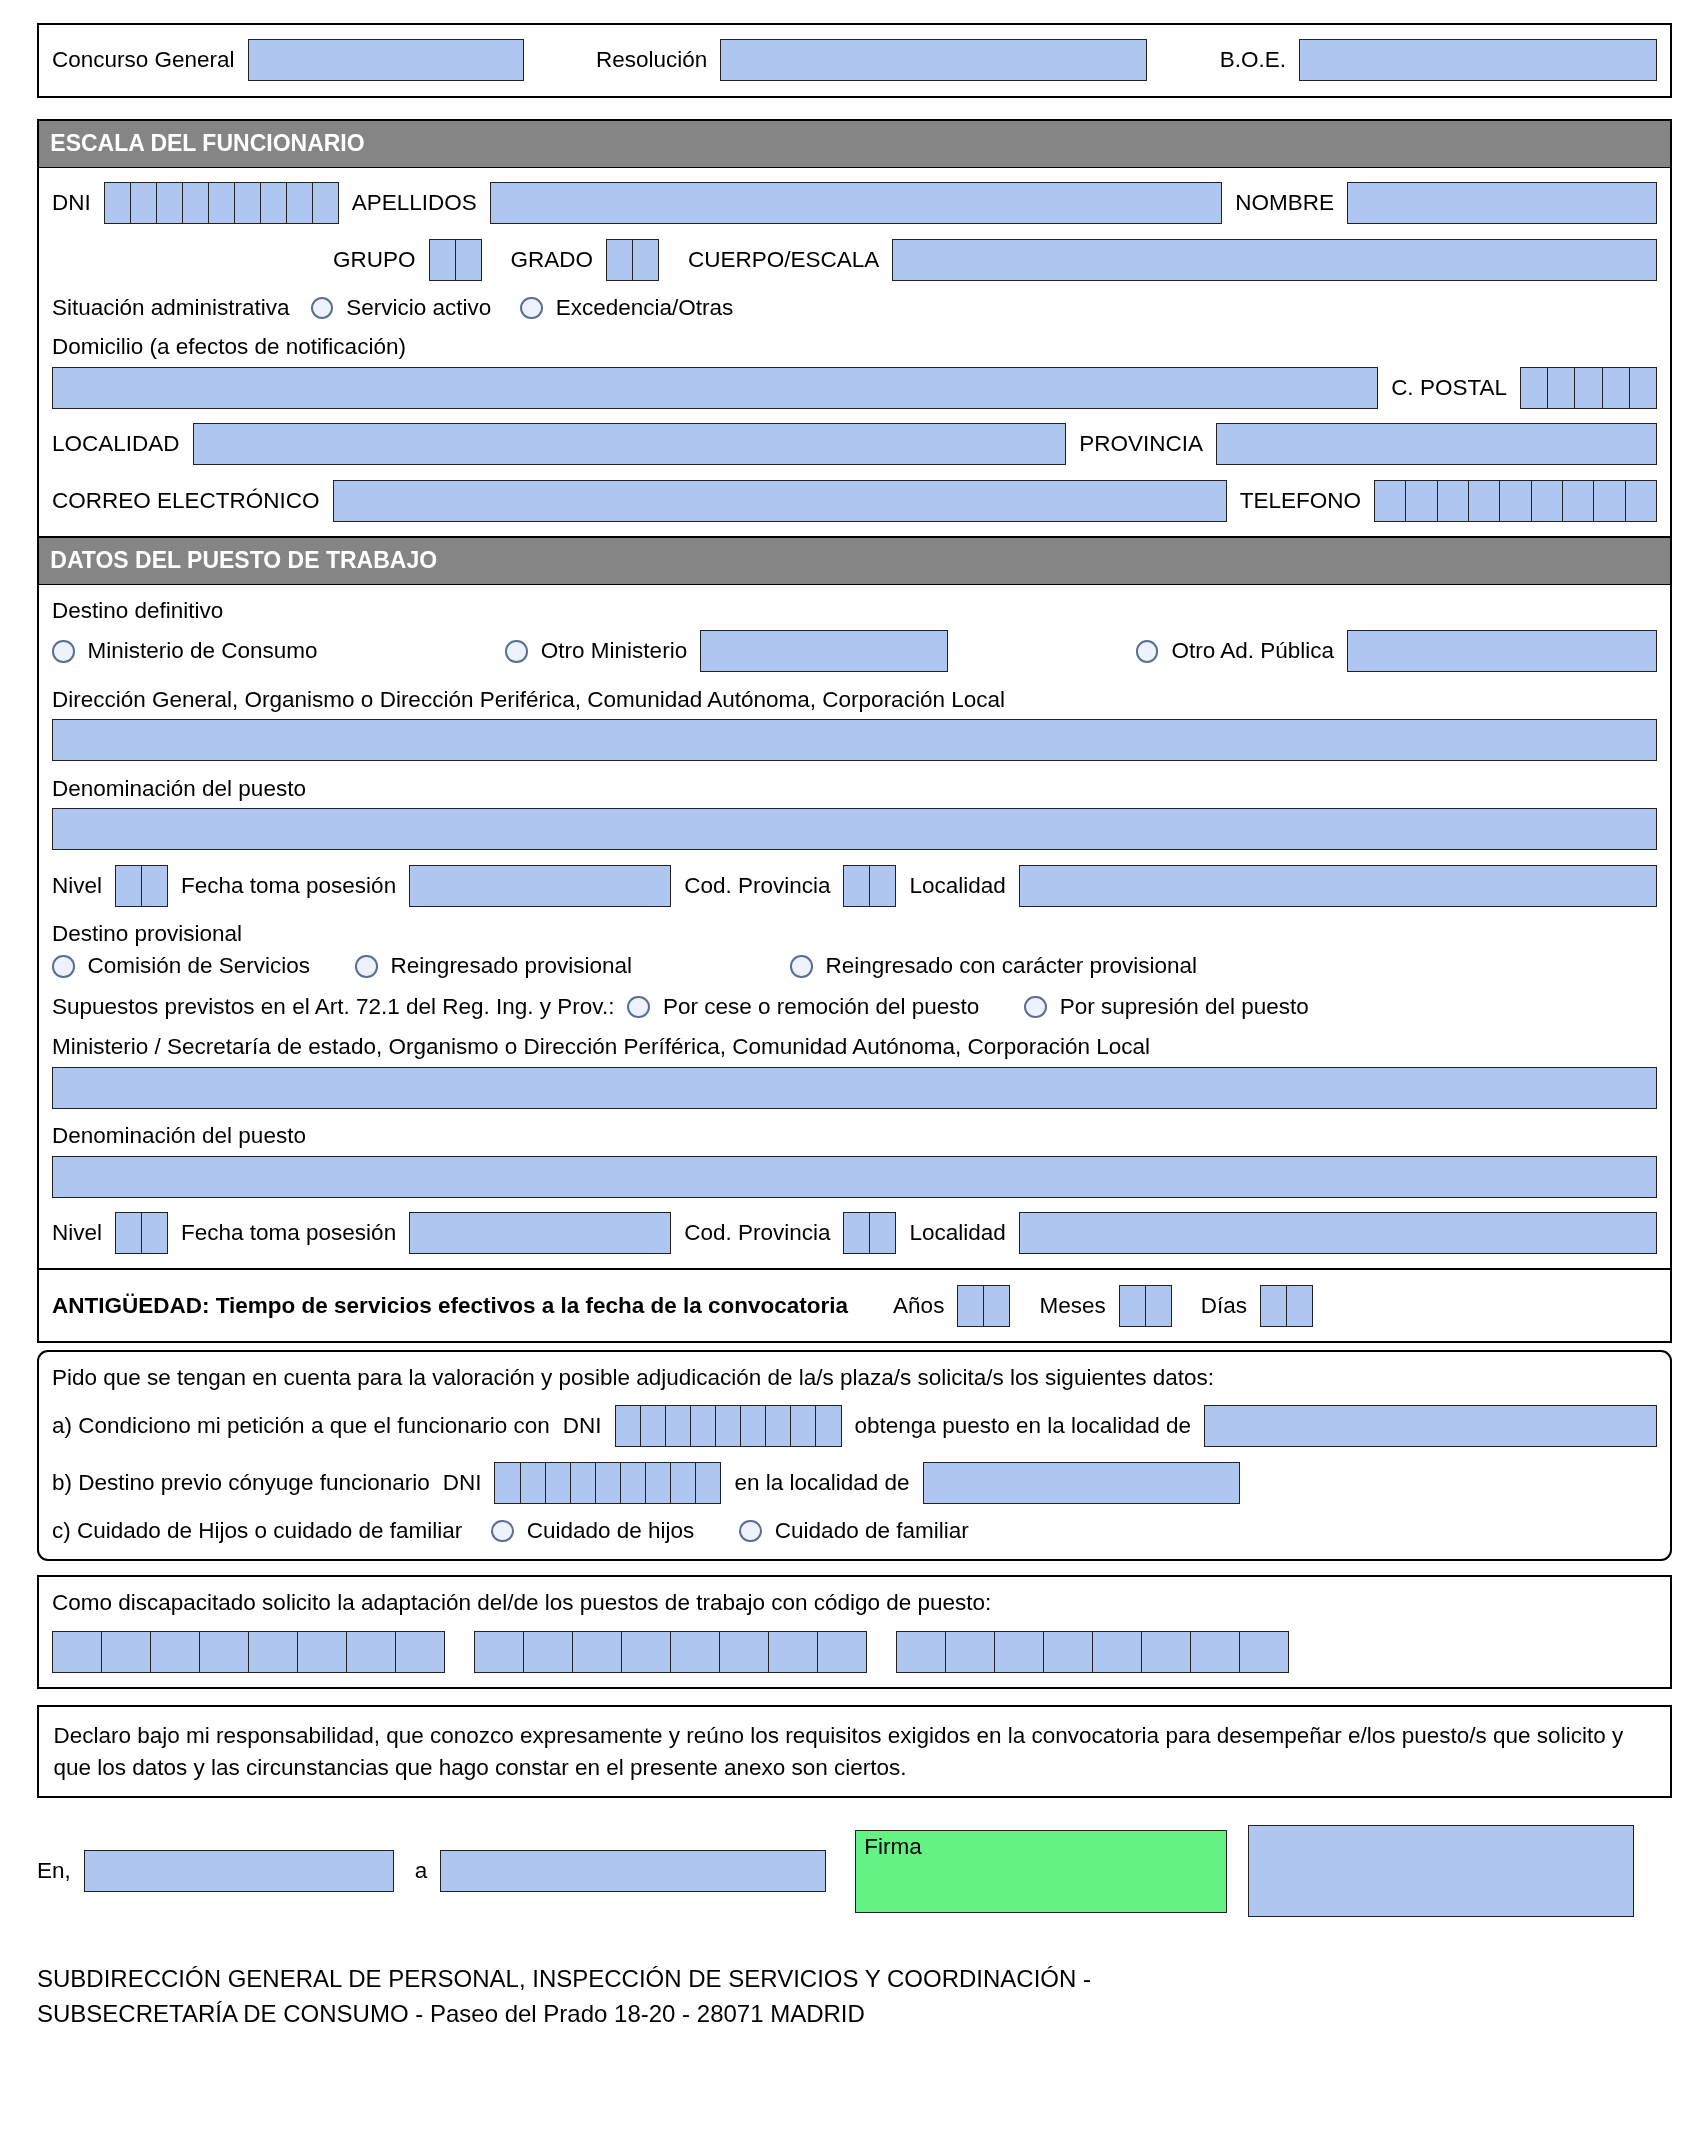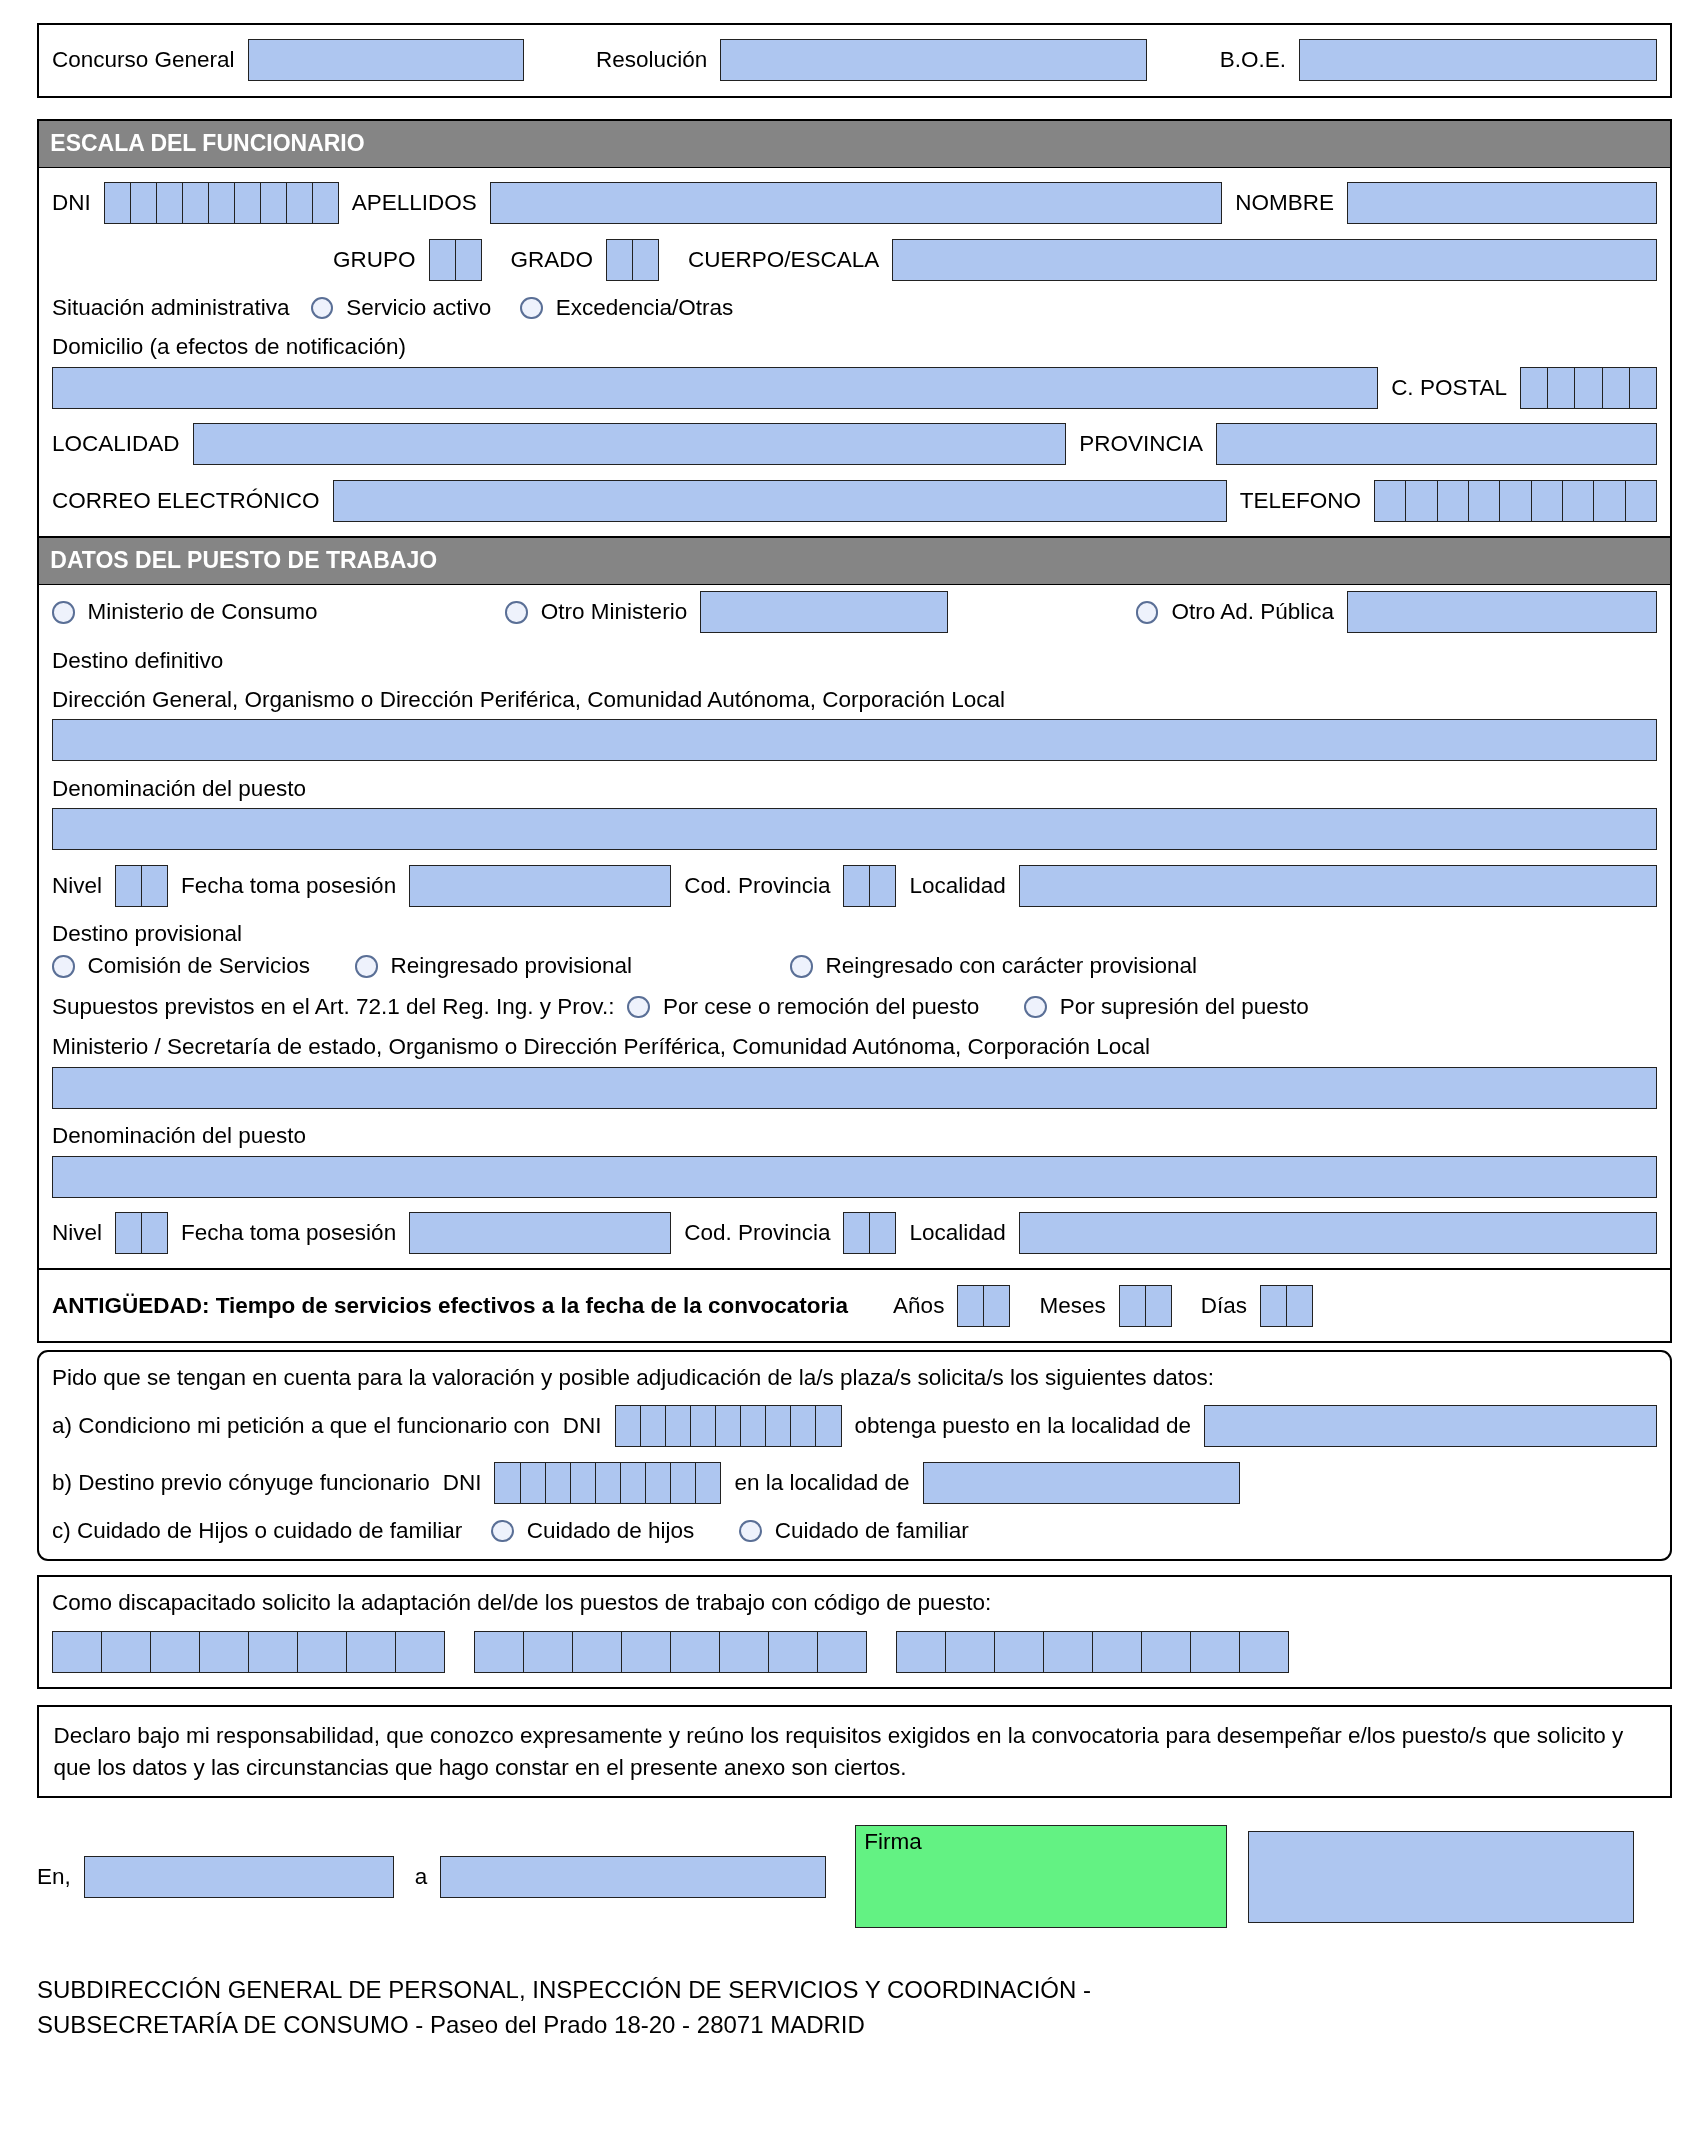--- a/index.html
+++ b/index.html
@@ -59,21 +59,21 @@
   .w549 { width: 441px; }
 
   .ml10 { margin-left: 8px; } .ml20 { margin-left: 16px; }
   .ml40 { margin-left: 32px; } .ml180 { margin-left: 145px; }
   .ml350 { margin-left: 281px; }
 
   .para { padding: 13px 14.5px; line-height: 1.4; }
 
   .firma-row { padding: 0; margin-top: 27px; }
   .firma-box {
-    width: 372px; height: 103px; background: #63f283;
+    width: 372px; height: 83px; background: #63f283;
     border: 1.6px solid #222; padding: 3.2px 8px; flex: 0 0 auto;
   }
   .sign-blue {
     width: 386px; height: 92px; background: #aec6f0;
     border: 1.6px solid #222; flex: 0 0 auto;
   }
 
   .footer { margin-top: 45px; font-weight: normal; font-size: 24px; line-height: 1.45; }
 </style>
 </head>
@@ -178,39 +178,39 @@
         <div class="cell"></div>
         <div class="cell"></div>
         <div class="cell"></div>
       </div>
   </div>
 </div>
 
 <div class="box attach">
   <div class="sec-header">DATOS DEL PUESTO DE TRABAJO</div>
 
+  <div class="row lbl">
+    <span class="label">Destino definitivo</span>
+  </div>
+
   <div class="row between sub">
     <div class="group">
       <span class="radio"></span>
       <span class="label">Ministerio de Consumo</span>
     </div>
     <div class="group">
       <span class="radio"></span>
       <span class="label">Otro Ministerio</span>
       <div class="input w309"></div>
     </div>
     <div class="group">
       <span class="radio"></span>
       <span class="label">Otro Ad. Pública</span>
       <div class="input w386"></div>
     </div>
-  </div>
-
-  <div class="row lbl">
-    <span class="label">Destino definitivo</span>
   </div>
 
   <div class="row lbl">
     <span class="label">Dirección General, Organismo o Dirección Periférica, Comunidad Autónoma, Corporación Local</span>
   </div>
   <div class="row sub">
     <div class="input grow"></div>
   </div>
 
   <div class="row lbl">

